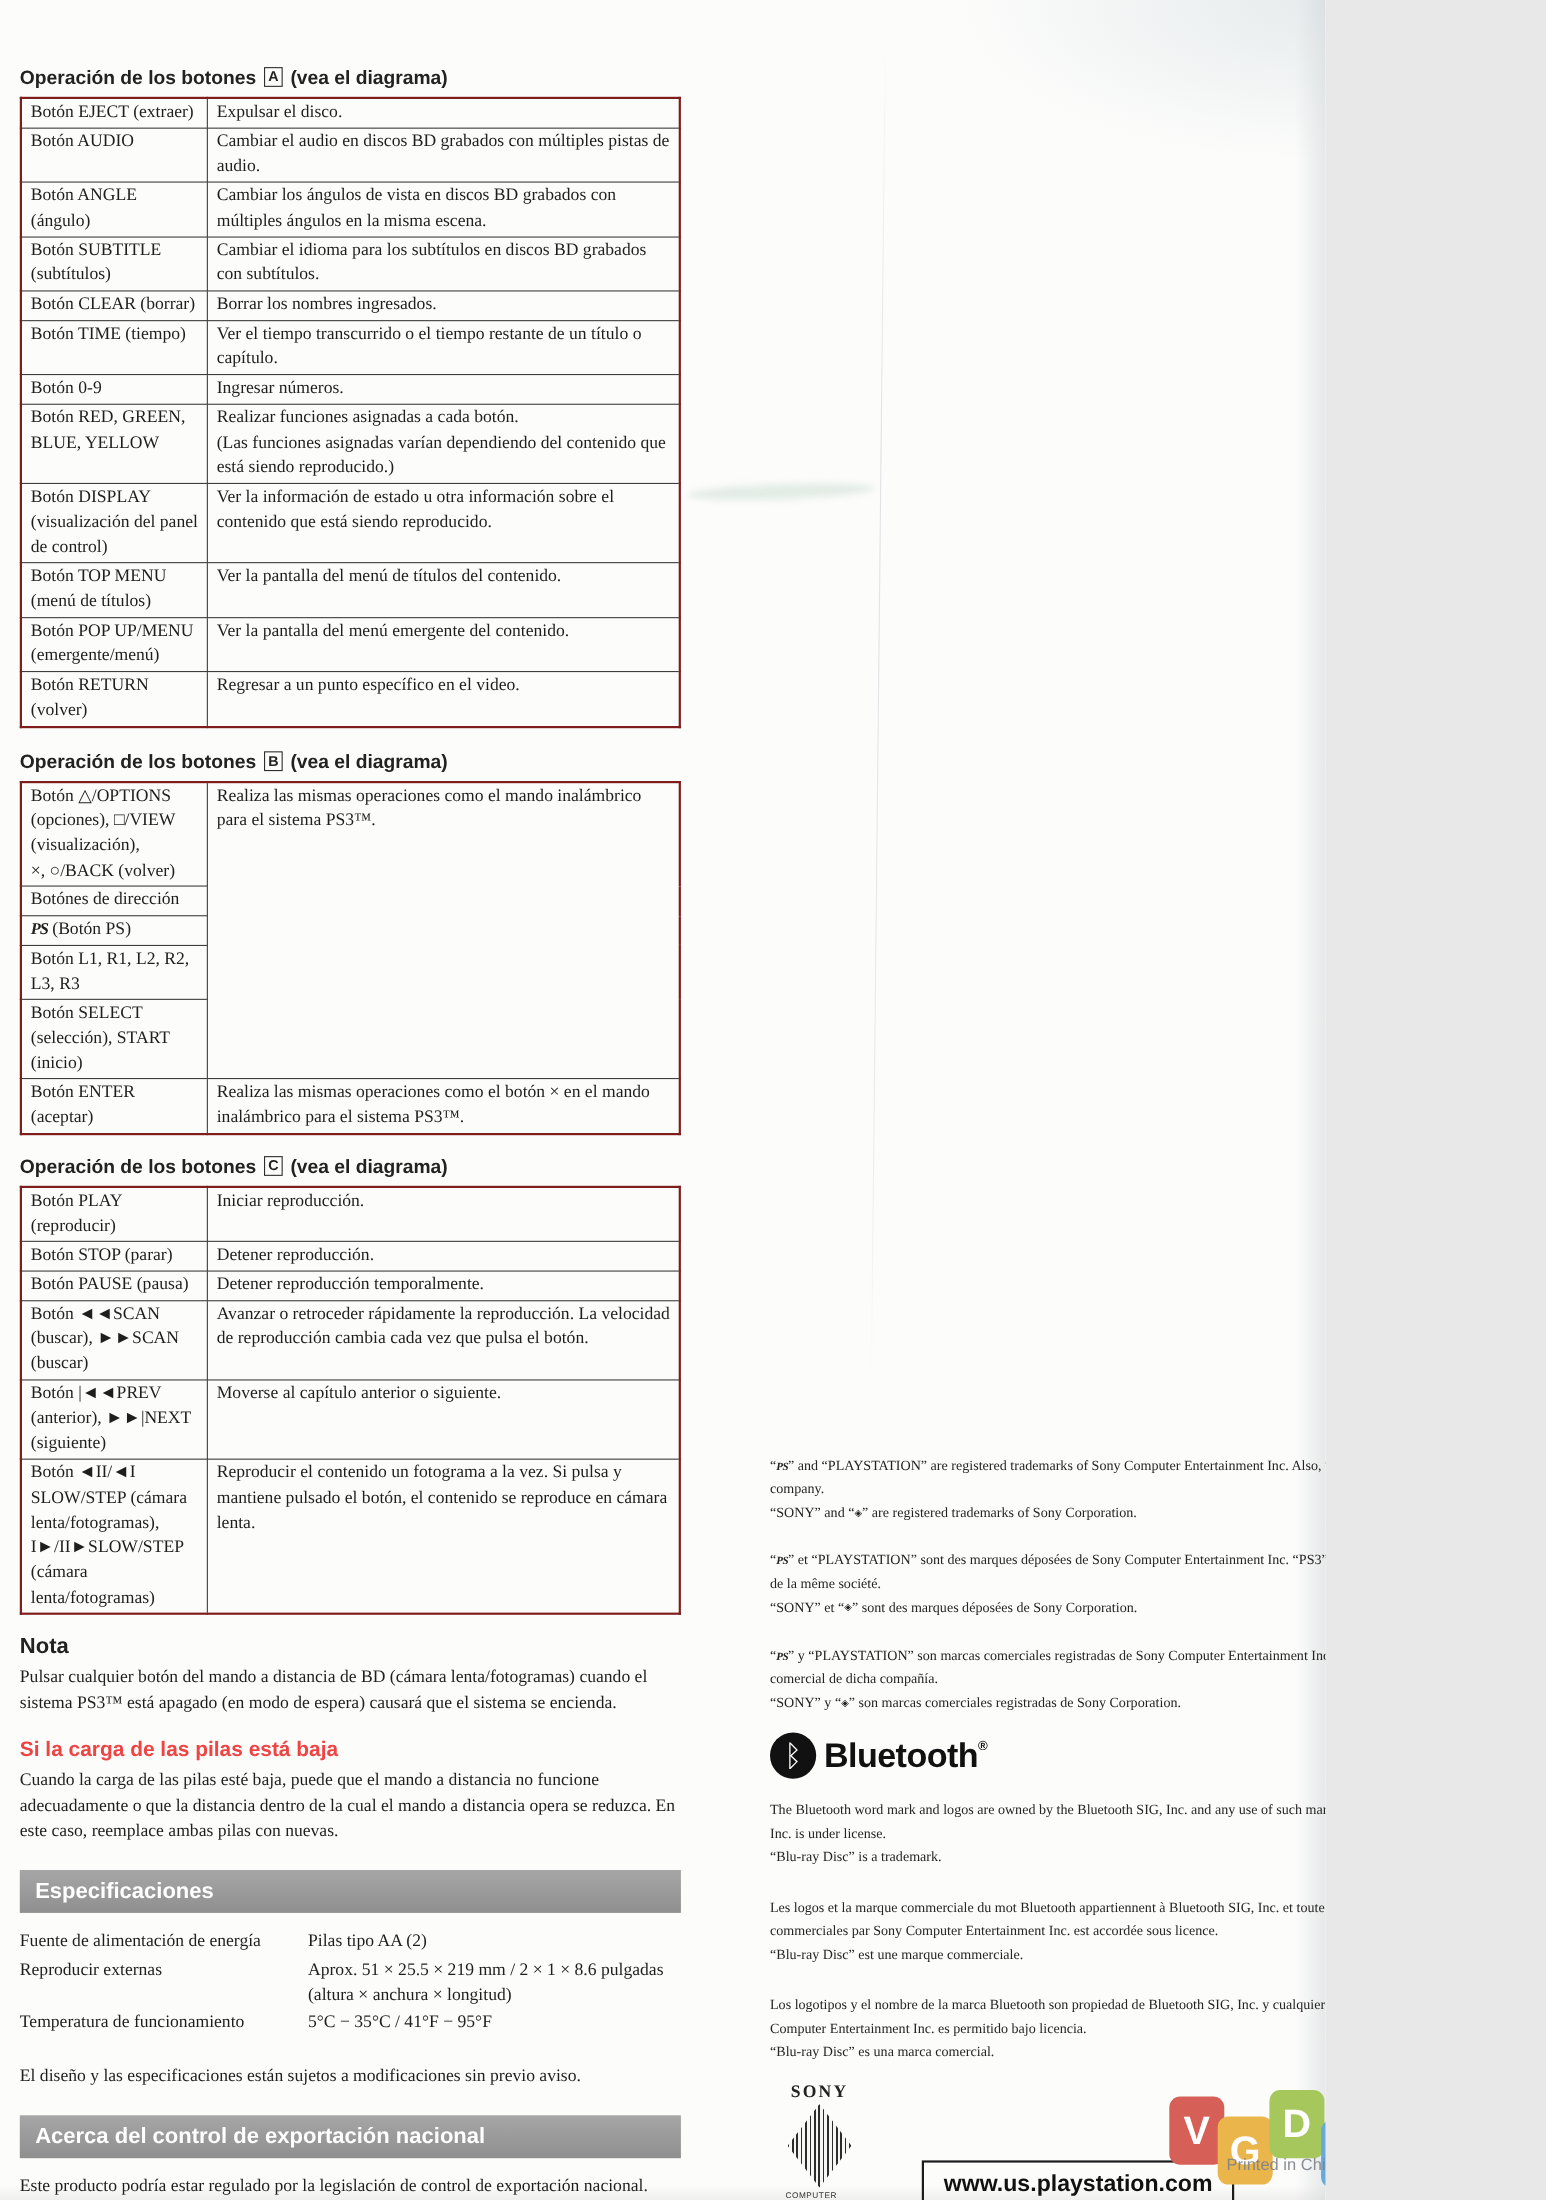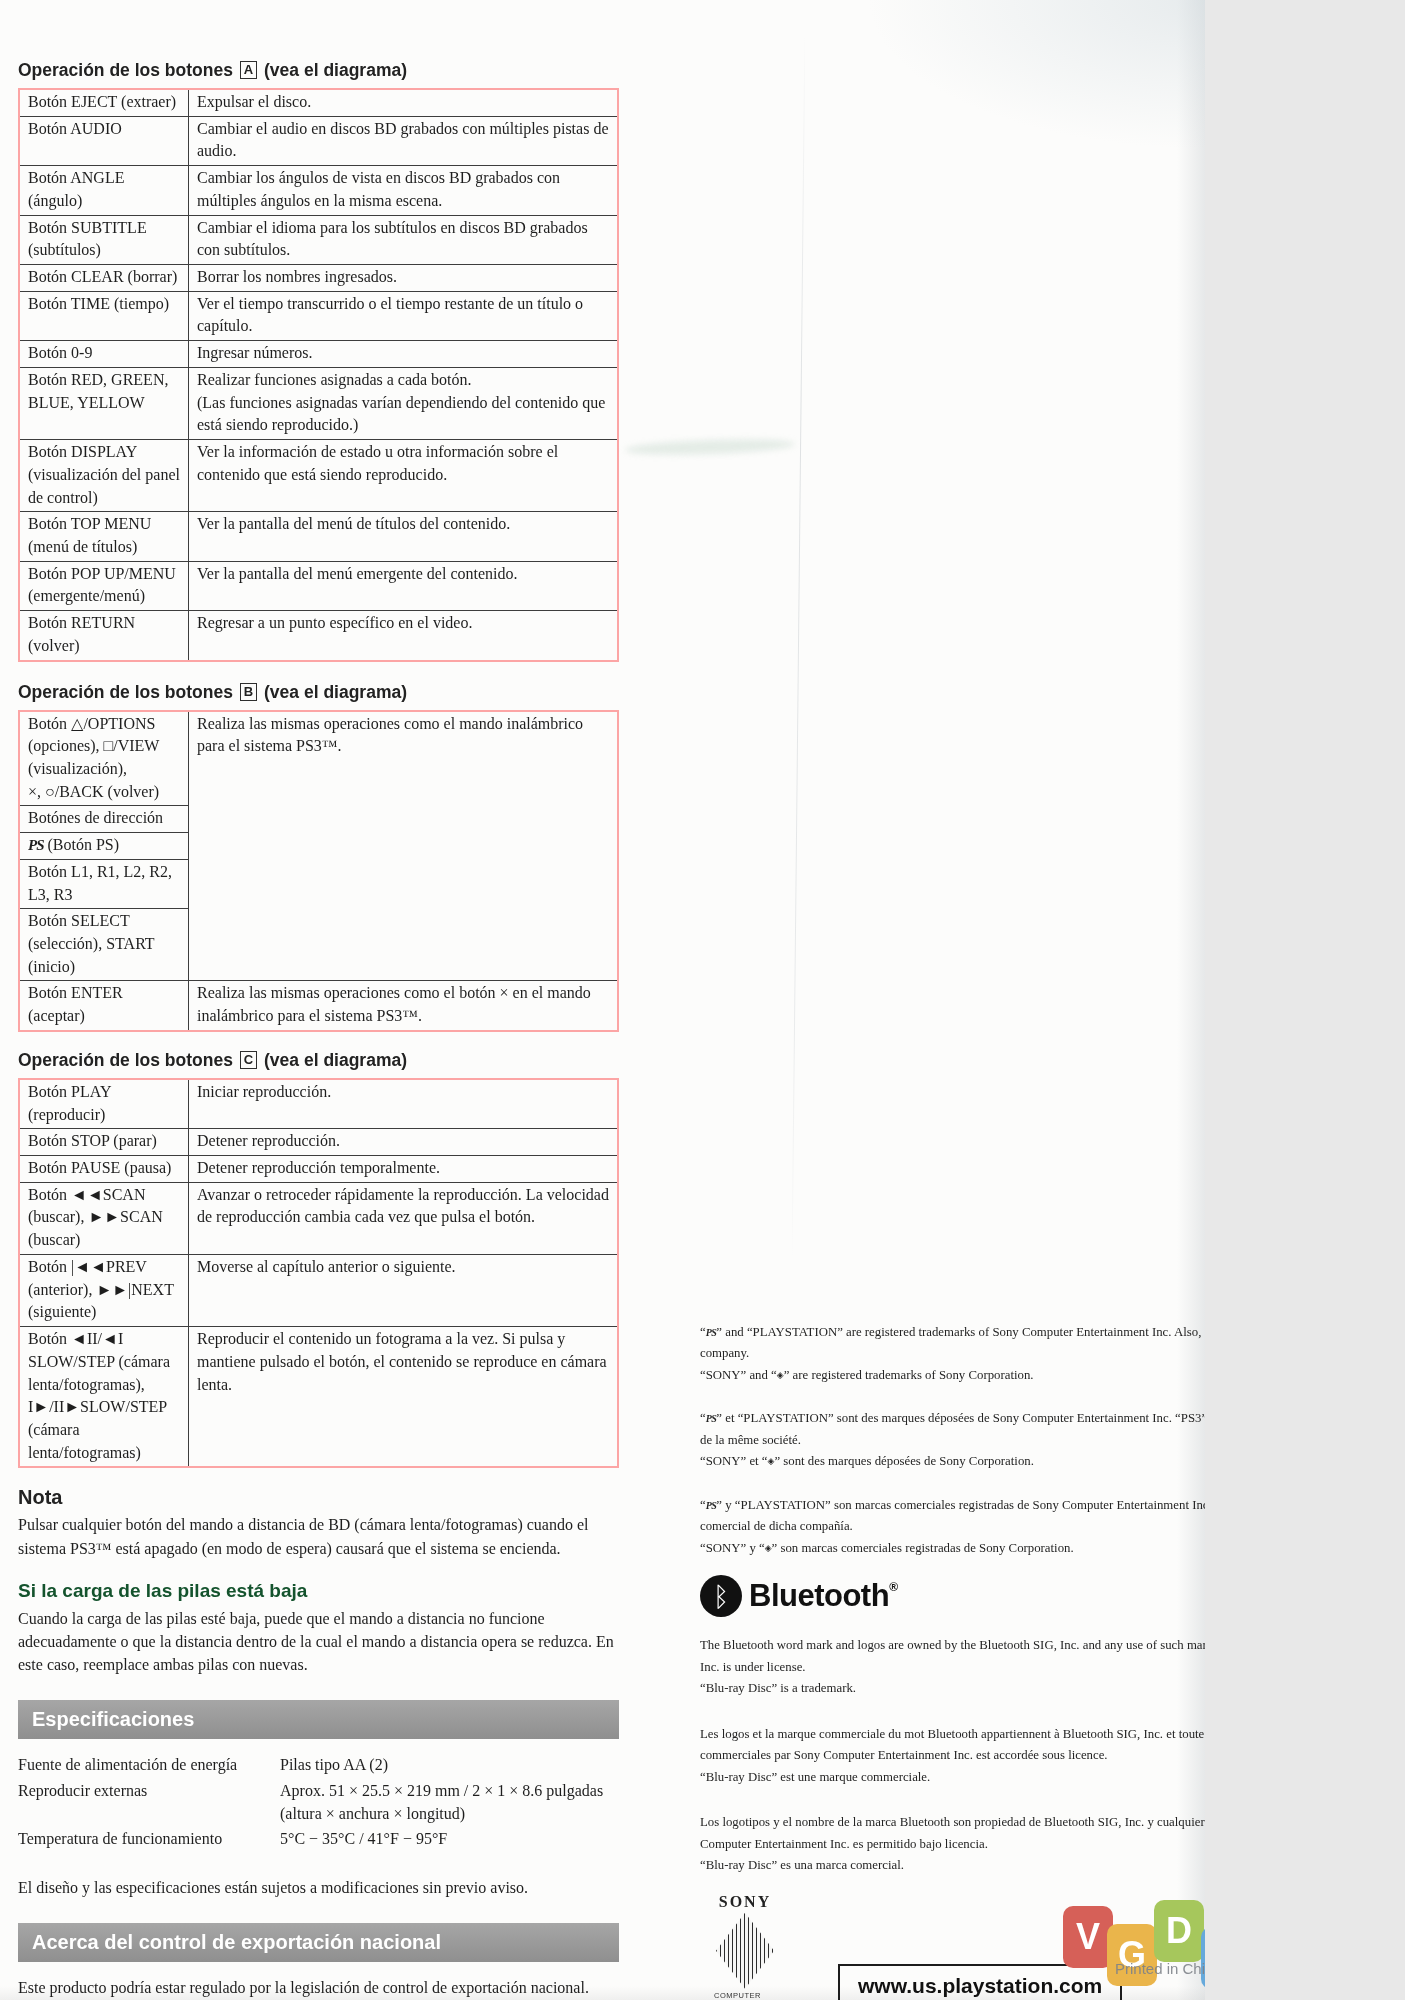--- a/index.html
+++ b/index.html
@@ -19,26 +19,26 @@
               background:linear-gradient(to top, rgba(200,200,200,.25), rgba(200,200,200,0));}
   
   #left-col{position:absolute;left:18px;top:60px;width:601px;}
   #right-col{position:absolute;left:700px;top:1322px;width:697px;}
   
   .sec-title{font-family:"Liberation Sans",sans-serif;font-weight:bold;font-size:17.5px;
              color:#222;margin:0 0 7px 0;}
   .boxed{display:inline-block;border:1.6px solid #2e2e2e;font-size:13px;line-height:13px;
          padding:1px 3px 2px 3px;position:relative;top:-2px;margin:0 2px;}
   .subhead-sm{font-family:"Liberation Sans",sans-serif;font-weight:bold;font-size:20px;margin:18px 0 4px 0;color:#222;}
-  .subhead-lg{font-family:"Liberation Sans",sans-serif;font-weight:bold;font-size:19px;margin:20px 0 5px 0;color:#14532d;}
+  .subhead-lg{font-family:"Liberation Sans",sans-serif;font-weight:bold;font-size:19px;margin:20px 0 5px 0;color:#ef4444;}
   
   table.optable{border-collapse:collapse;width:601px;margin-bottom:4px;}
   table.optable td{border:1.6px solid #3d3d3d;font-size:16px;line-height:1.42;
                    padding:1px 8px 2px 8px;vertical-align:top;white-space:pre-line;}
-  table.optable{border:2px solid #fca5a5;}
+  table.optable{border:2px solid #7f1d1d;}
   td.col-btn{width:152px;}
   td.shared{vertical-align:middle;}
   .ps-mini-lg{font-family:"Liberation Serif",serif;font-weight:bold;font-style:italic;font-size:15px;letter-spacing:-1px;}
   
   .para{font-size:16px;line-height:1.45;margin:0 0 6px 0;white-space:pre-line;}
   
   .graybar{background:linear-gradient(#a6a6a6,#8f8f8f);color:#fff;
            font-family:"Liberation Sans",sans-serif;font-weight:bold;font-size:20px;
            padding:6px 14px 7px 14px;margin:24px 0 14px 0;white-space:pre-line;line-height:1.3;}
   

